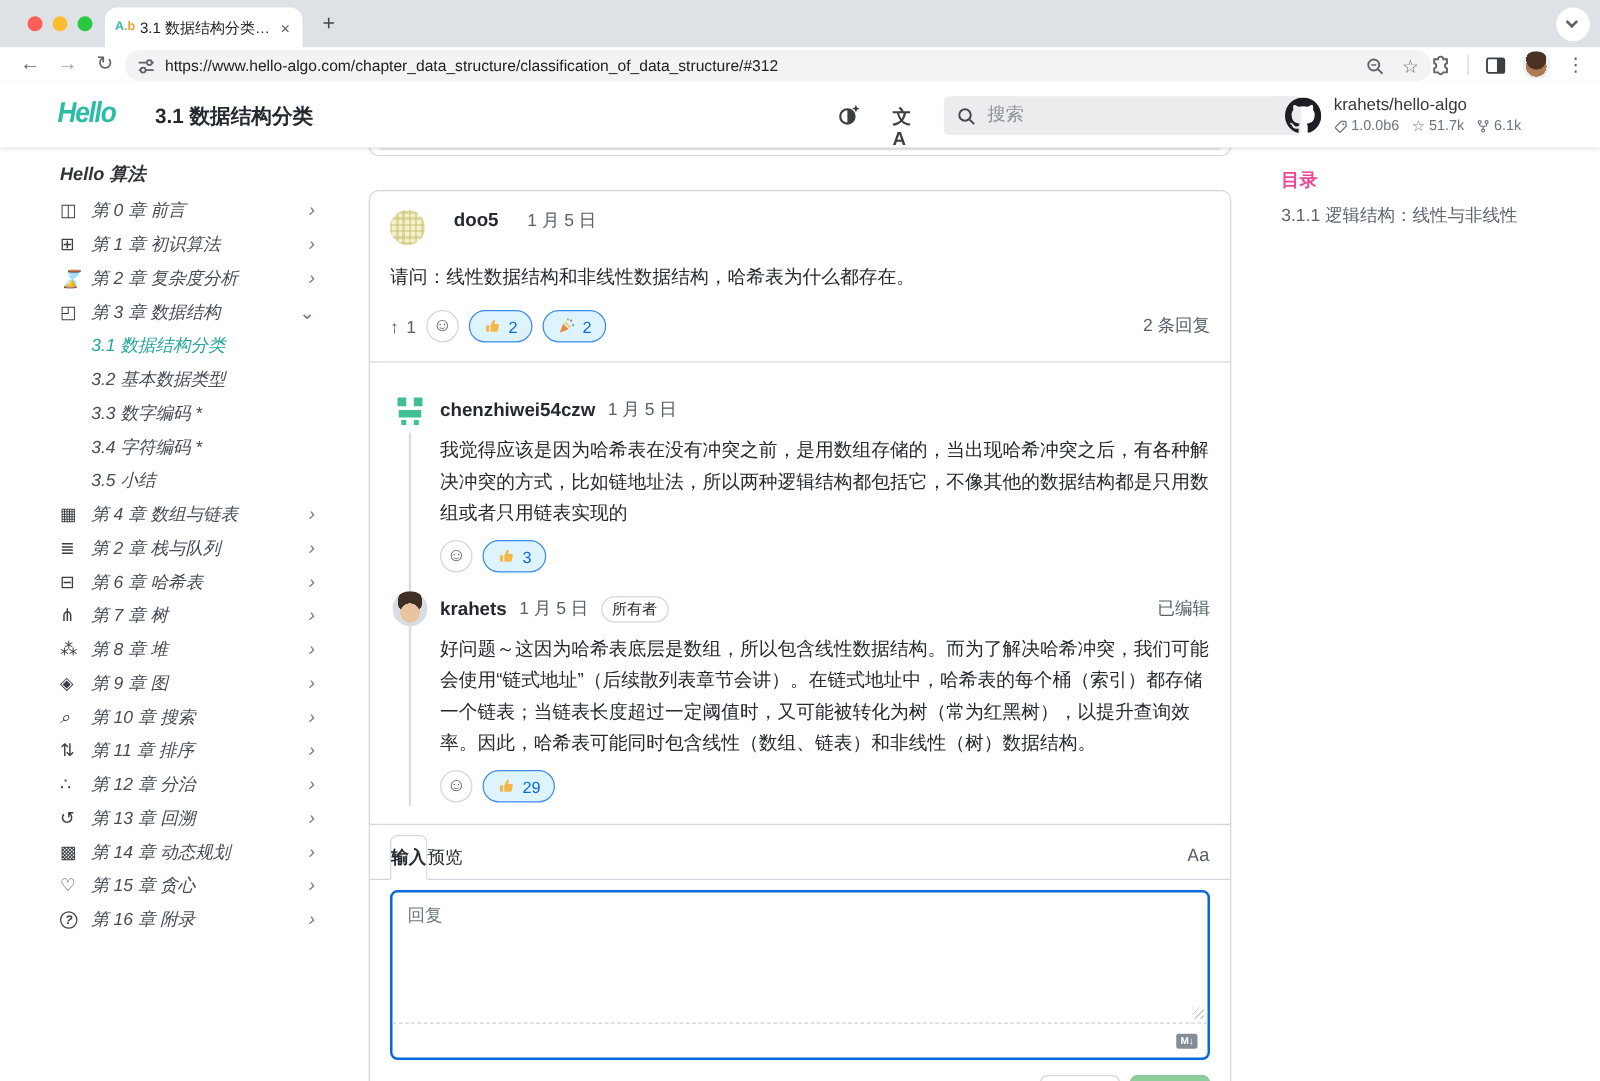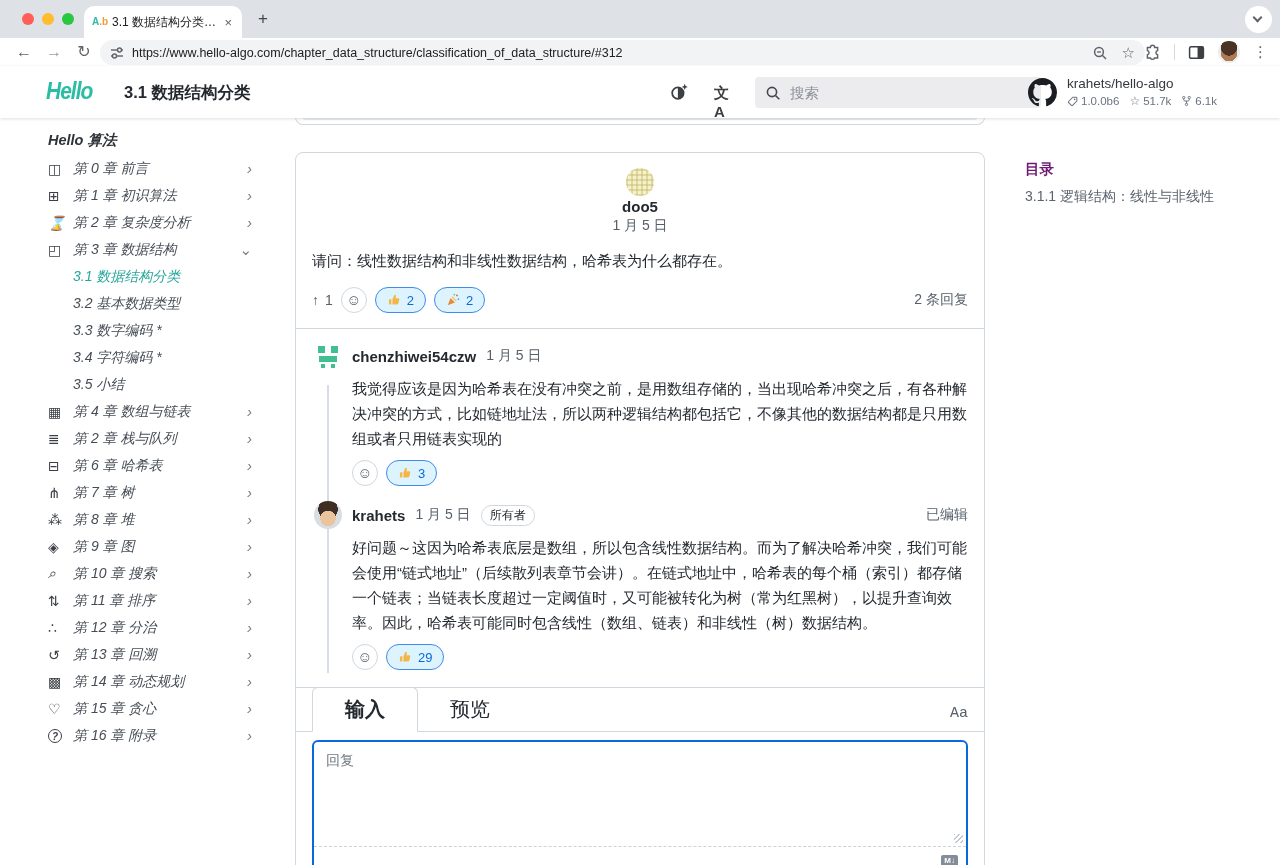--- a/index.html
+++ b/index.html
@@ -42,21 +42,21 @@
   
   #siteheader { position:absolute; left:0; top:66px; width:1280px; height:52px; background:#fff;
     box-shadow:0 1px 3px rgba(0,0,0,.13); z-index:5; }
   .logo { position:absolute; left:46px; top:13px; font-size:21px; font-weight:800; font-style:italic;
     color:#2bbda4; letter-spacing:-1px; transform:scaleY(1.1); }
   .page-title { position:absolute; left:124px; top:16px; font-size:16.5px; font-weight:600; color:#24292f; }
   .hdr-ic { position:absolute; top:15px; width:24px; height:24px; }
   .searchbox { position:absolute; left:755px; top:11px; width:286px; height:31px; background:#ececef;
     border-radius:4px; display:flex; align-items:center; padding:0 10px; gap:9px; }
   .searchbox input { border:none; background:transparent; outline:none; font-size:14.5px; color:#24292f;
-    width:220px; font-family:Liberation Sans, sans-serif; }
+    width:220px; font-family:Liberation Serif, serif; }
   .searchbox input::placeholder { color:#8a8f98; }
   .repo { position:absolute; left:1028px; top:10px; display:flex; gap:10px; align-items:center;justify-content:space-between; }
   .repo-name { font-size:13.5px; color:#34383e; }
   .repo-stats { display:flex; gap:10px; margin-top:3px; font-size:11.5px; color:#6b7280; align-items:center; }
   .repo-stat { display:flex; gap:3px; align-items:center; }
 
   
   #sidebar { position:absolute; left:48px; top:127px; width:204px;font-style:italic; }
   .side-title { font-size:14.5px; font-weight:700; color:#2f3338; height:27px; line-height:27px; margin-bottom:1px; }
   .side-row { display:flex; align-items:center; height:27px; font-size:14px; color:#464c55; cursor:pointer; }
@@ -65,32 +65,32 @@
   .side-row .s-icon.circled span { display:inline-block; width:14px; height:14px; border:1.4px solid #3c4046;
     border-radius:50%; text-align:center; line-height:13px; font-weight:700; }
   .side-row .s-label { flex:1; white-space:nowrap; }
   .side-row .s-chev { color:#747b84; font-size:15px; }
   .side-row.sub { padding-left:25px; }
   .side-row.active .s-label { color:#26a69a; }
   .side-footer { height:27px; line-height:27px; font-size:14px; color:#464c55; }
 
   
   #toc { position:absolute; left:1025px; top:132px; width:240px; }
-  .toc-title { font-size:14.5px; font-weight:700; color:#701a75; height:27px; line-height:27px;margin-top:24px; }
+  .toc-title { font-size:14.5px; font-weight:700; color:#ec4899; height:27px; line-height:27px; }
   .toc-item { height:27px; line-height:27px; font-size:14px; color:#5c636d; white-space:nowrap; cursor:pointer; }
   .toc-item.active { color:#26a69a; }
 
   
   #main { position:absolute; left:295px; top:112px; width:690px; }
   .partial-card { height:13px; border:1px solid #d0d7de; border-top:none; border-radius:0 0 8px 8px;
     overflow:hidden; padding:0 5px; }
   .partial-inner { height:8px; background:#e9ebee; border-radius:0 0 5px 5px; }
 
   .card { margin-top:27px; border:1px solid #d0d7de; border-radius:8px; background:#fff; }
-  .c-head { display:flex; align-items:center; gap:2px; padding:15px 16px 0;flex-direction:column; }
+  .c-head { display:flex; gap:23px; padding:15px 16px 0; }
   .avatar { width:28px; height:28px; border-radius:50%; flex:none; }
   .av-doo5 { background:
       repeating-linear-gradient(0deg, rgba(196,185,110,.45) 0 2px, transparent 2px 5px),
       repeating-linear-gradient(90deg, rgba(196,185,110,.45) 0 2px, transparent 2px 5px), #f6f1ca; }
   .av-chen { background:
       linear-gradient(#3fbf92,#3fbf92) 4px 4px / 7px 7px no-repeat,
       linear-gradient(#3fbf92,#3fbf92) 17px 4px / 7px 7px no-repeat,
       linear-gradient(#3fbf92,#3fbf92) 5px 14px / 18px 6px no-repeat,
       linear-gradient(#3fbf92,#3fbf92) 7px 22px / 4px 4px no-repeat,
       linear-gradient(#3fbf92,#3fbf92) 17px 22px / 4px 4px no-repeat, #fff; }
@@ -110,27 +110,27 @@
     color:#57606a; font-size:15px; line-height:24px; text-align:center; cursor:pointer; padding:0; }
   .pill { height:26px; border:1px solid #3d8bea; border-radius:13px; background:#ddf4ff; display:flex;
     align-items:center; gap:6px; padding:0 11px; cursor:pointer; font-family:inherit; }
   .pill .r-count { font-size:13px; color:#0969da; }
   .pill svg { display:block; }
   .replies-label { margin-left:auto; font-size:14px; color:#57606a; }
 
   .replies { border-top:1px solid #d0d7de; position:relative; padding:13px 16px 2px 18px; }
   .thread-line { position:absolute; left:31px; top:56px; bottom:14px; width:2px; background:#d8dde3; }
   .reply { position:relative; margin-bottom:15px; }
-  .r-head { display:flex; align-items:center; gap:10px; }
+  .r-head { display:flex; align-items:center; gap:10px;margin-top:11px; }
   .r-body { margin:6px 0 0 38px; font-size:15px; line-height:25px; color:#24292f; }
   .r-foot { display:flex; align-items:center; gap:8px; margin:9px 0 0 38px; }
 
   .reply-box-tabs { border-top:1px solid #d0d7de; border-bottom:1px solid #d0d7de; display:flex;
     align-items:flex-end; padding:8px 16px 0; height:45px; }
-  .wtab { font-size:20px; padding:8px 32px; cursor:pointer; background:none; border:none; font-family:inherit; color:#24292f; }
+  .wtab { font-size:14px; padding:8px 0; cursor:pointer; background:none; border:none; font-family:inherit; color:#24292f; }
   .wtab.active { background:#fff; border:1px solid #d0d7de; border-bottom:1px solid #fff; font-weight:600;
     border-radius:6px 6px 0 0; margin-bottom:-1px; }
   .format-aa { margin-left:auto; align-self:center; font-size:15px; color:#57606a; background:none; border:none;
     font-family:Liberation Mono, monospace; cursor:pointer; }
 
   .reply-input { margin:8px 16px 0; height:136px; border:2px solid #0969da; border-radius:6px;
     position:relative; background:#fff; cursor:text; }
   .reply-ph { position:absolute; left:12px; top:10px; font-size:14px; color:#6e7781; }
   .ri-foot { position:absolute; left:0; right:0; bottom:0; height:28px; border-top:1px dashed #cdd2d8;
     display:flex; justify-content:flex-end; align-items:center; padding-right:8px; }

